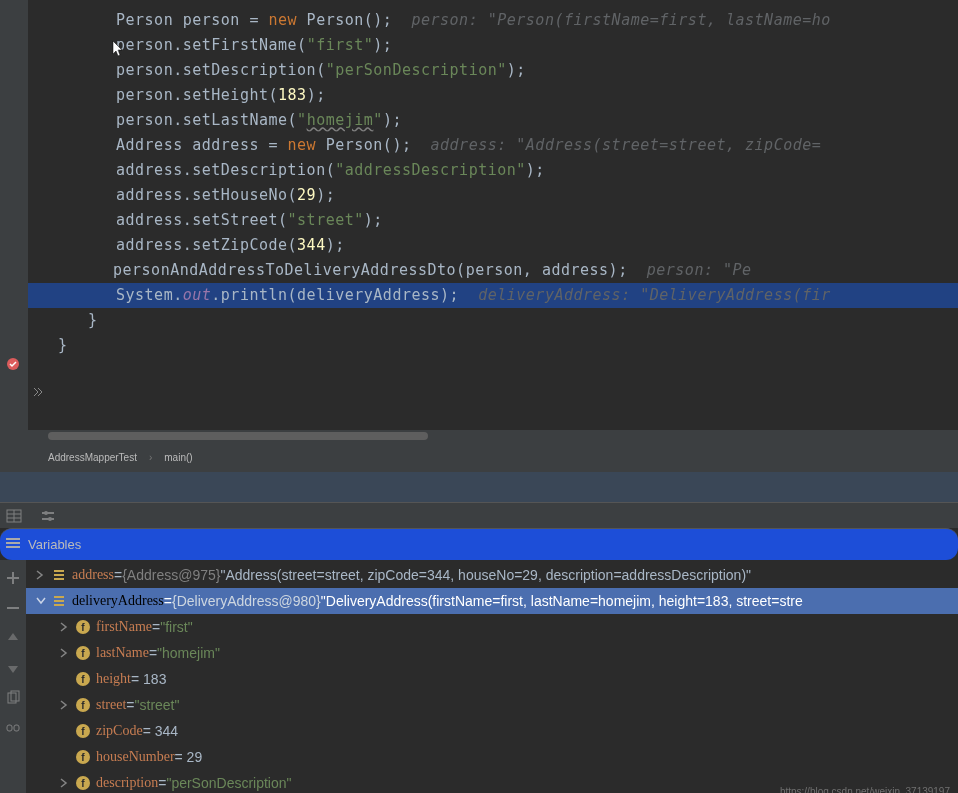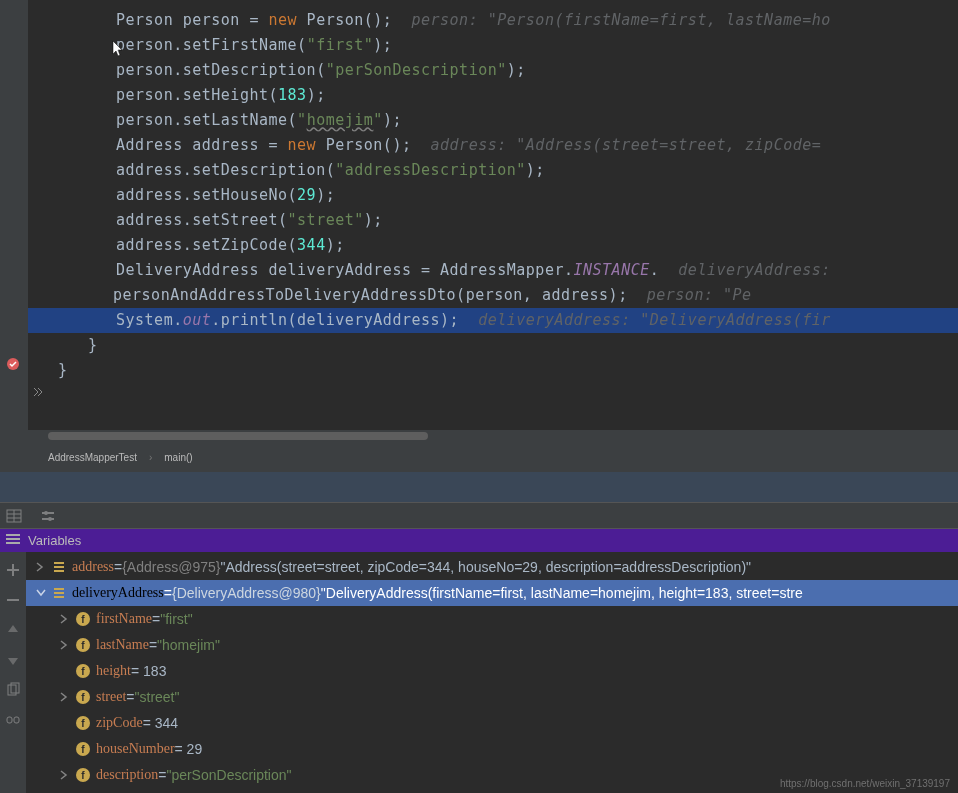--- a/index.html
+++ b/index.html
@@ -55,21 +55,21 @@
   color: #a9b7c6;
 }
 .cursor-img {
   position: absolute;
   left: 84px;
   top: 40px;
   pointer-events: none;
 }
 .kw { color: #cc7832; }
 .str { color: #6a8759; }
-.num { color: #5eead4; }
+.num { color: #fef9c3; }
 .static-f { color: #9876aa; font-style: italic; }
 .static-const { color: #9876aa; font-style: italic; }
 .hint { color: #606366; font-style: italic; }
 .warn-underline { text-decoration: underline wavy #808080; }
 .scrollbar-h {
   height: 12px;
   background: #3c3f41;
   position: relative;
 }
 .scrollbar-thumb {
@@ -104,29 +104,30 @@
   gap: 18px;
   padding-left: 6px;
   border-top: 1px solid #555;
 }
 .tool-icon {
   width: 16px;
   height: 16px;
   opacity: 0.6;
 }
 .variables-header {
-  height: 24px;
-  background: #4c1d95;
+  height: 32px;
+  background: #1d4ed8;
   border-top: 1px solid #555;
   display: flex;
   align-items: center;
   padding-left: 6px;
   color: #bbb;
   font-family: -apple-system, 'Segoe UI', sans-serif;
   font-size: 13px;
+  border-radius: 12px;
 }
 .variables-header .ham {
   margin-right: 8px;
 }
 .debug-panel {
   display: flex;
   height: 253px;
   background: #2b2b2b;
 }
 .debug-sidebar {
@@ -229,21 +230,20 @@
       <div class="code-line"><span>person.setDescription(</span><span class="str">"perSonDescription"</span><span>);</span></div>
       <div class="code-line"><span>person.setHeight(</span><span class="num">183</span><span>);</span></div>
       <div class="code-line"><span>person.setLastName(</span><span class="str">"</span><span class="str warn-underline">homejim</span><span class="str">"</span><span>);</span></div>
       <div class="code-line"><span></span></div>
       <div class="code-line"><span>Address address = </span><span class="kw">new</span><span> Person();  </span><span class="hint">address: "Address(street=street, zipCode=</span></div>
       <div class="code-line"><span>address.setDescription(</span><span class="str">"addressDescription"</span><span>);</span></div>
       <div class="code-line"><span>address.setHouseNo(</span><span class="num">29</span><span>);</span></div>
       <div class="code-line"><span>address.setStreet(</span><span class="str">"street"</span><span>);</span></div>
       <div class="code-line"><span>address.setZipCode(</span><span class="num">344</span><span>);</span></div>
       <div class="code-line"><span></span></div>
-      <div class="code-line"><span>DeliveryAddress deliveryAddress = AddressMapper.</span><span class="static-const">INSTANCE</span><span>.  </span><span class="hint">deliveryAddress:</span></div>
       <div class="code-line indent2"><span>personAndAddressToDeliveryAddressDto(person, address);  </span><span class="hint">person: "Pe</span></div>
       <div class="code-line hl"><span>System.</span><span class="static-f">out</span><span>.println(deliveryAddress);  </span><span class="hint">deliveryAddress: "DeliveryAddress(fir</span></div>
       <div class="code-line" style="padding-left: 60px;"><span>}</span></div>
       <div class="code-line" style="padding-left: 30px;"><span>}</span></div>
     </div>
 </div>
 
 <div class="scrollbar-h">
   <div class="scrollbar-thumb"></div>
 </div>

